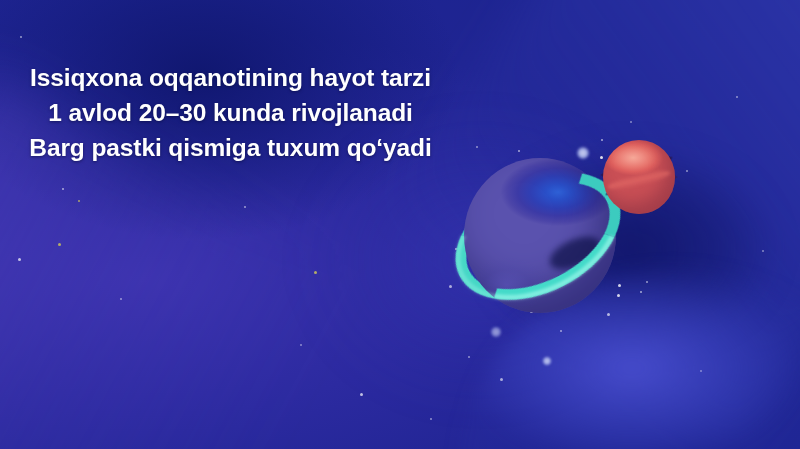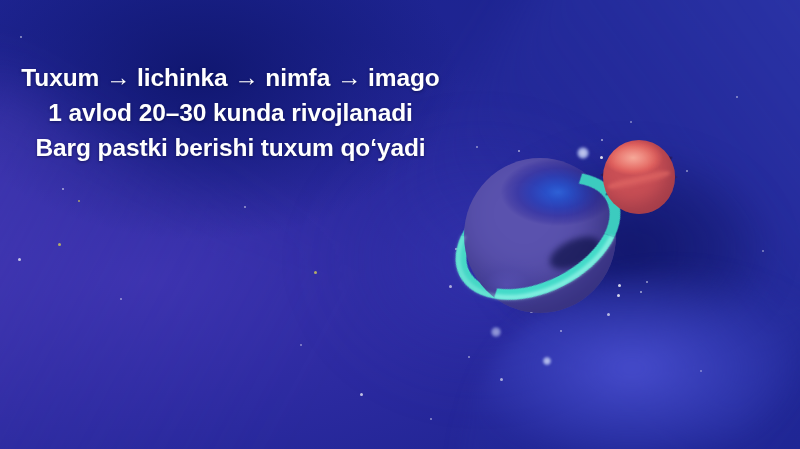--- a/index.html
+++ b/index.html
@@ -281,18 +281,18 @@
     <div class="ring-gloss"></div>
   </div>
 
   <div class="planet-red-wrap">
     <div class="planet-red-ring"></div>
     <div class="planet-red-body"></div>
     <div class="planet-red-band"></div>
   </div>
 
   <div class="text-block">
-    <span class="text-line">Tuxum → lichinka → nimfa → imago</span>
+    <span class="text-line">Issiqxona oqqanotining hayot tarzi</span>
     <span class="text-line">1 avlod 20–30 kunda rivojlanadi</span>
-    <span class="text-line">Barg pastki berishi tuxum qoʻyadi</span>
+    <span class="text-line">Barg pastki qismiga tuxum qoʻyadi</span>
   </div>
 
 </div>
 
 </body></html>

